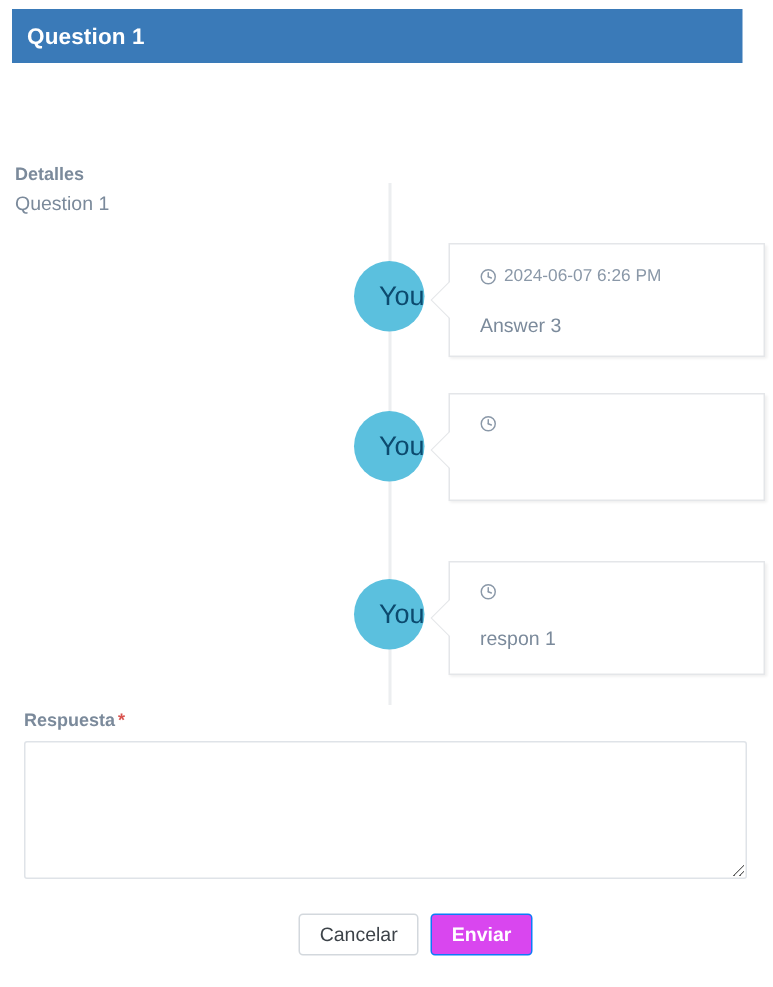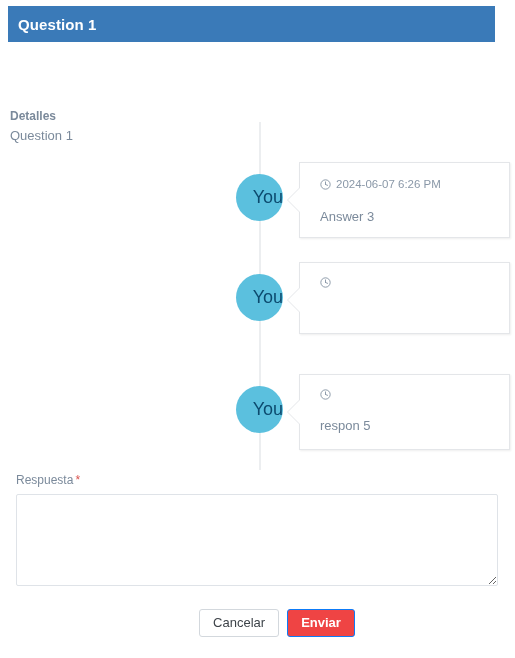--- a/index.html
+++ b/index.html
@@ -130,21 +130,21 @@
     color: #7b8a9b;
     margin-top: 18px;
     line-height: 16px;
   }
 
   
   .answer-label {
     position: absolute;
     left: 16px; top: 473px;
     font-size: 12px;
-    font-weight: normal;
+    font-weight: bold;
     color: #7b8a9b;
   }
   .req-mark { color: #d9534f; font-size: 12px; padding-left: 2px; }
 
   .answer-textarea {
     position: absolute;
     left: 16px; top: 494px;
     width: 482px; height: 92px;
     border: 1px solid #dfe3e8;
     border-radius: 2px;
@@ -175,21 +175,21 @@
     height: 28px;
     line-height: 26px;
   }
   .btn-cancel {
     background: #ffffff;
     border: 1px solid #d3d8dd;
     color: #3d4349;
     margin-left: 39px;
   }
   .btn-submit {
-    background: #ef4444;
+    background: #d946ef;
     border: 1px solid #0d7bf7;
     color: #ffffff;
     font-weight: bold;
   }
 </style>
 </head>
 <body>
 
 <div id="app">
 
@@ -248,21 +248,21 @@
       <div class="bubble b2">
         <div class="bubble-time">
           <span class="clock-icon">
             <svg viewBox="0 0 16 16" width="11" height="11">
               <circle cx="8" cy="8" r="6.8" fill="none" stroke="#8a98a8" stroke-width="1.4"></circle>
               <line x1="8" y1="8" x2="8" y2="4.2" stroke="#8a98a8" stroke-width="1.4" stroke-linecap="round"></line>
               <line x1="8" y1="8" x2="11" y2="9.2" stroke="#8a98a8" stroke-width="1.4" stroke-linecap="round"></line>
             </svg>
           </span>
         </div>
-        <div class="bubble-body">respon 5</div>
+        <div class="bubble-body">respon 1</div>
       </div>
     </div>
   </div>
 
   <div class="answer-label">
     <span>Respuesta</span><span class="req-mark">*</span>
   </div>
   <textarea class="answer-textarea" placeholder="" style=""></textarea>
 
   <div class="footer-actions">

